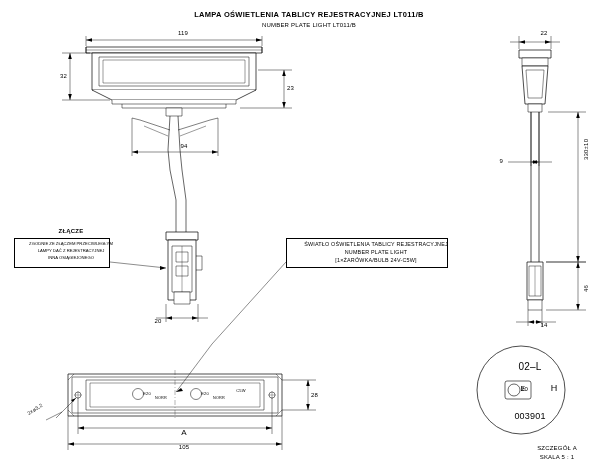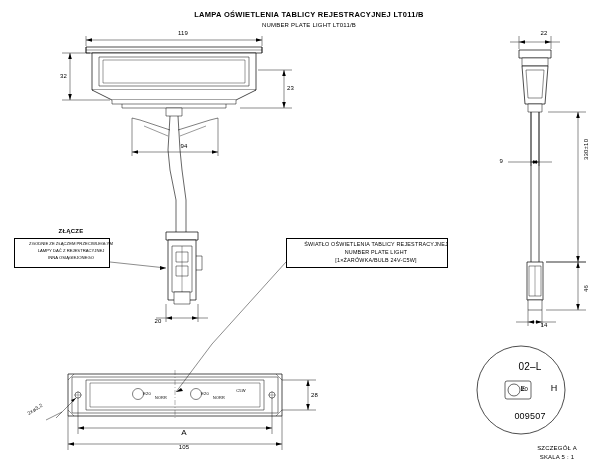--- a/index.html
+++ b/index.html
@@ -263,15 +263,15 @@
 <div class="lbl c" style="left:138px; top:391px; font-size:4px;">E20</div>
 <div class="lbl c" style="left:152px; top:396px; font-size:3.8px;">NORR</div>
 <div class="lbl c" style="left:196px; top:391px; font-size:4px;">E20</div>
 <div class="lbl c" style="left:210px; top:396px; font-size:3.8px;">NORR</div>
 <div class="lbl c" style="left:232px; top:388px; font-size:4px;">C5W</div>
 
 <div class="lbl c" style="left:521px; top:361px; font-size:10px;">02–L</div>
 <div class="lbl c" style="left:514px; top:385px; font-size:7px;">E</div>
 <div class="lbl" style="left:521px; top:386px; font-size:6px;">20</div>
 <div class="lbl c" style="left:545px; top:383px; font-size:9px;">H</div>
-<div class="lbl c" style="left:521px; top:411px; font-size:9px;">009507</div>
+<div class="lbl c" style="left:521px; top:411px; font-size:9px;">003901</div>
 <div class="lbl c" style="left:548px; top:445px;">SZCZEGÓŁ A</div>
 <div class="lbl c" style="left:548px; top:454px;">SKALA 5 : 1</div>
 
 </body></html>

